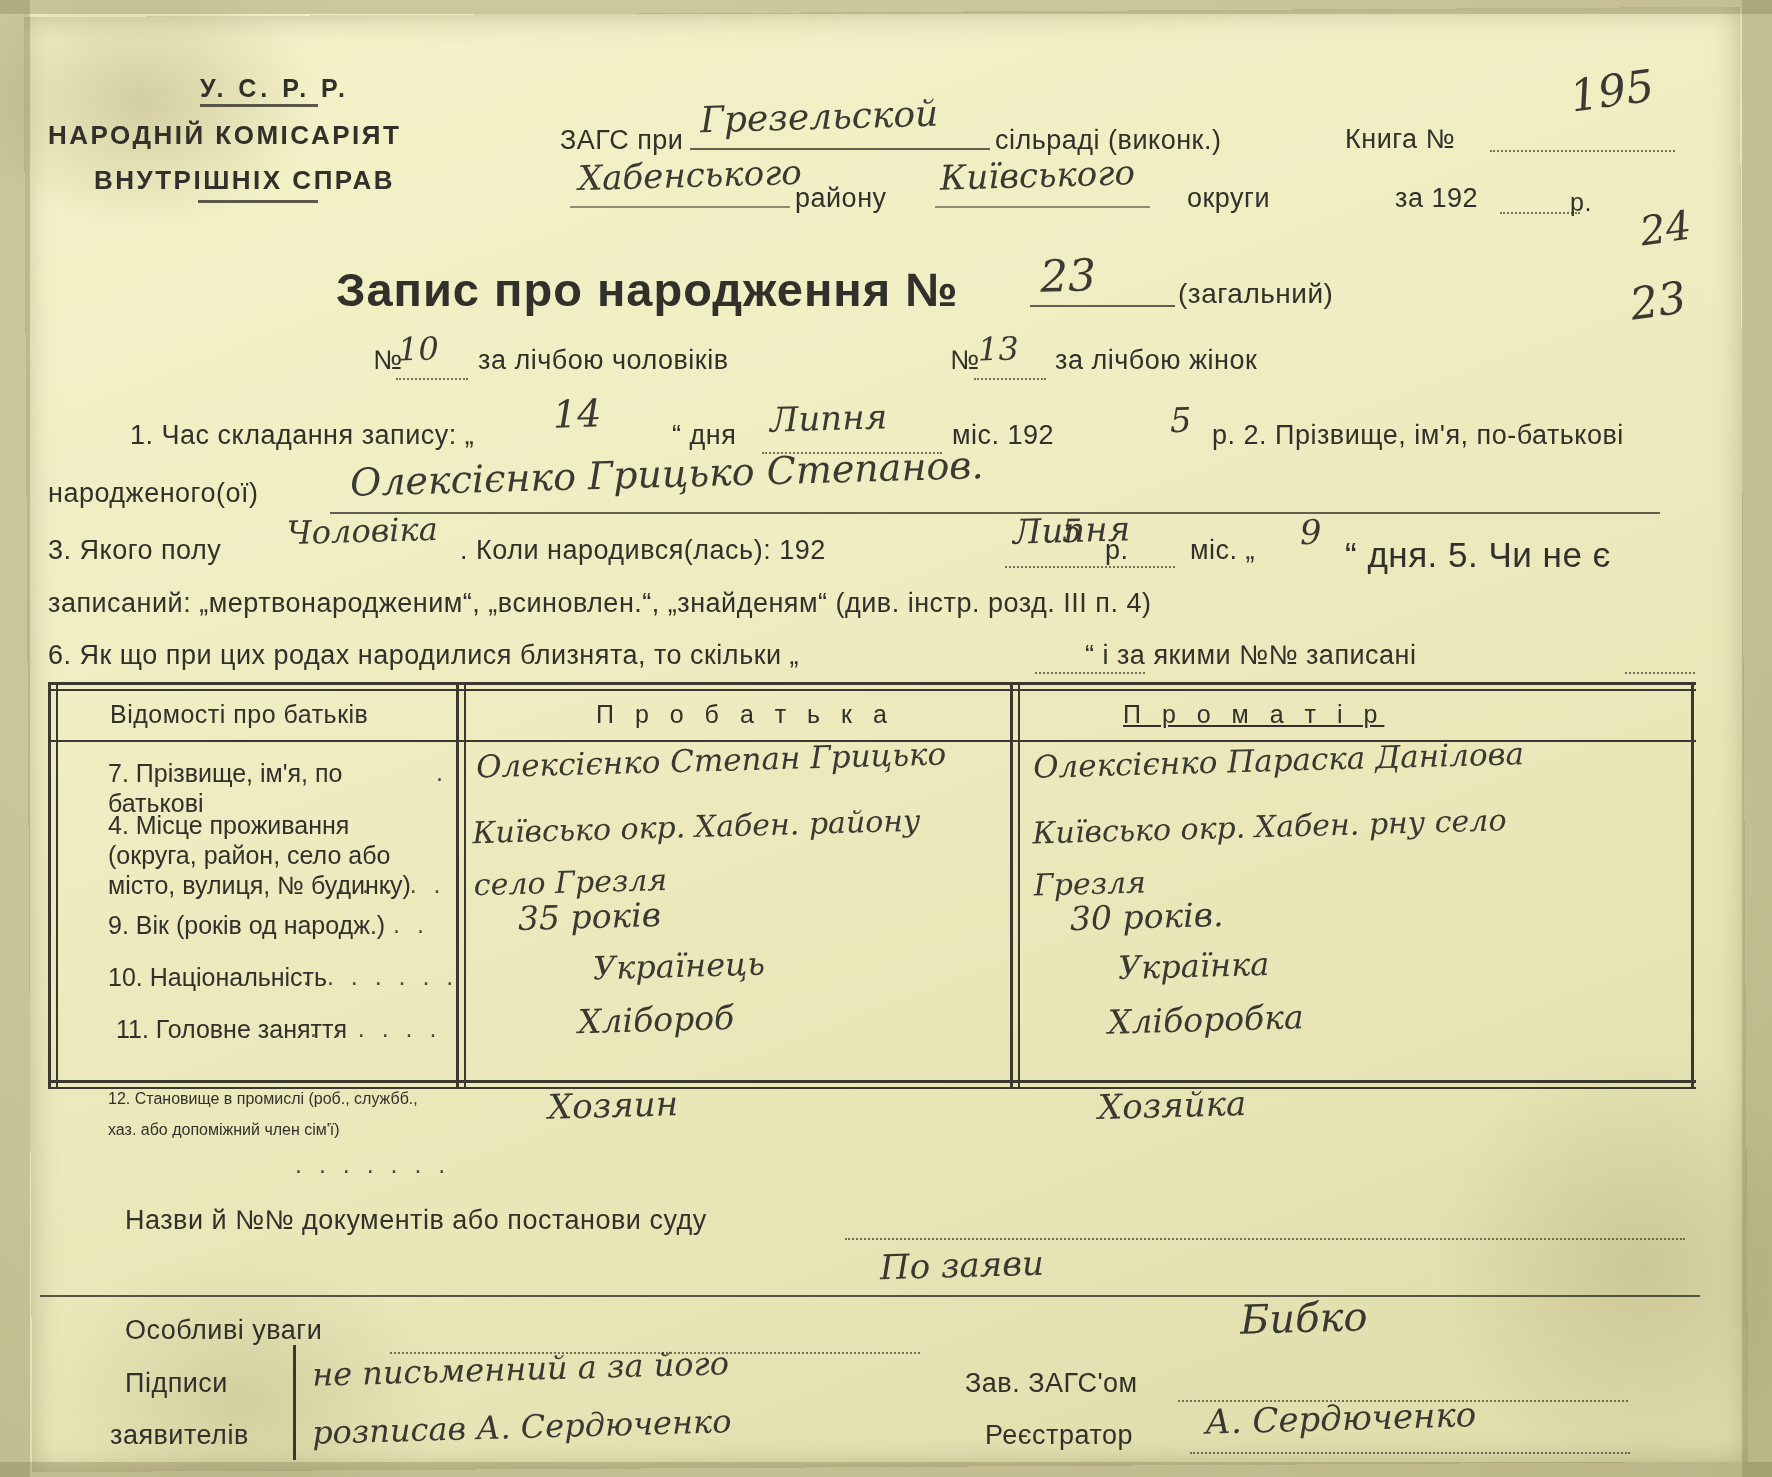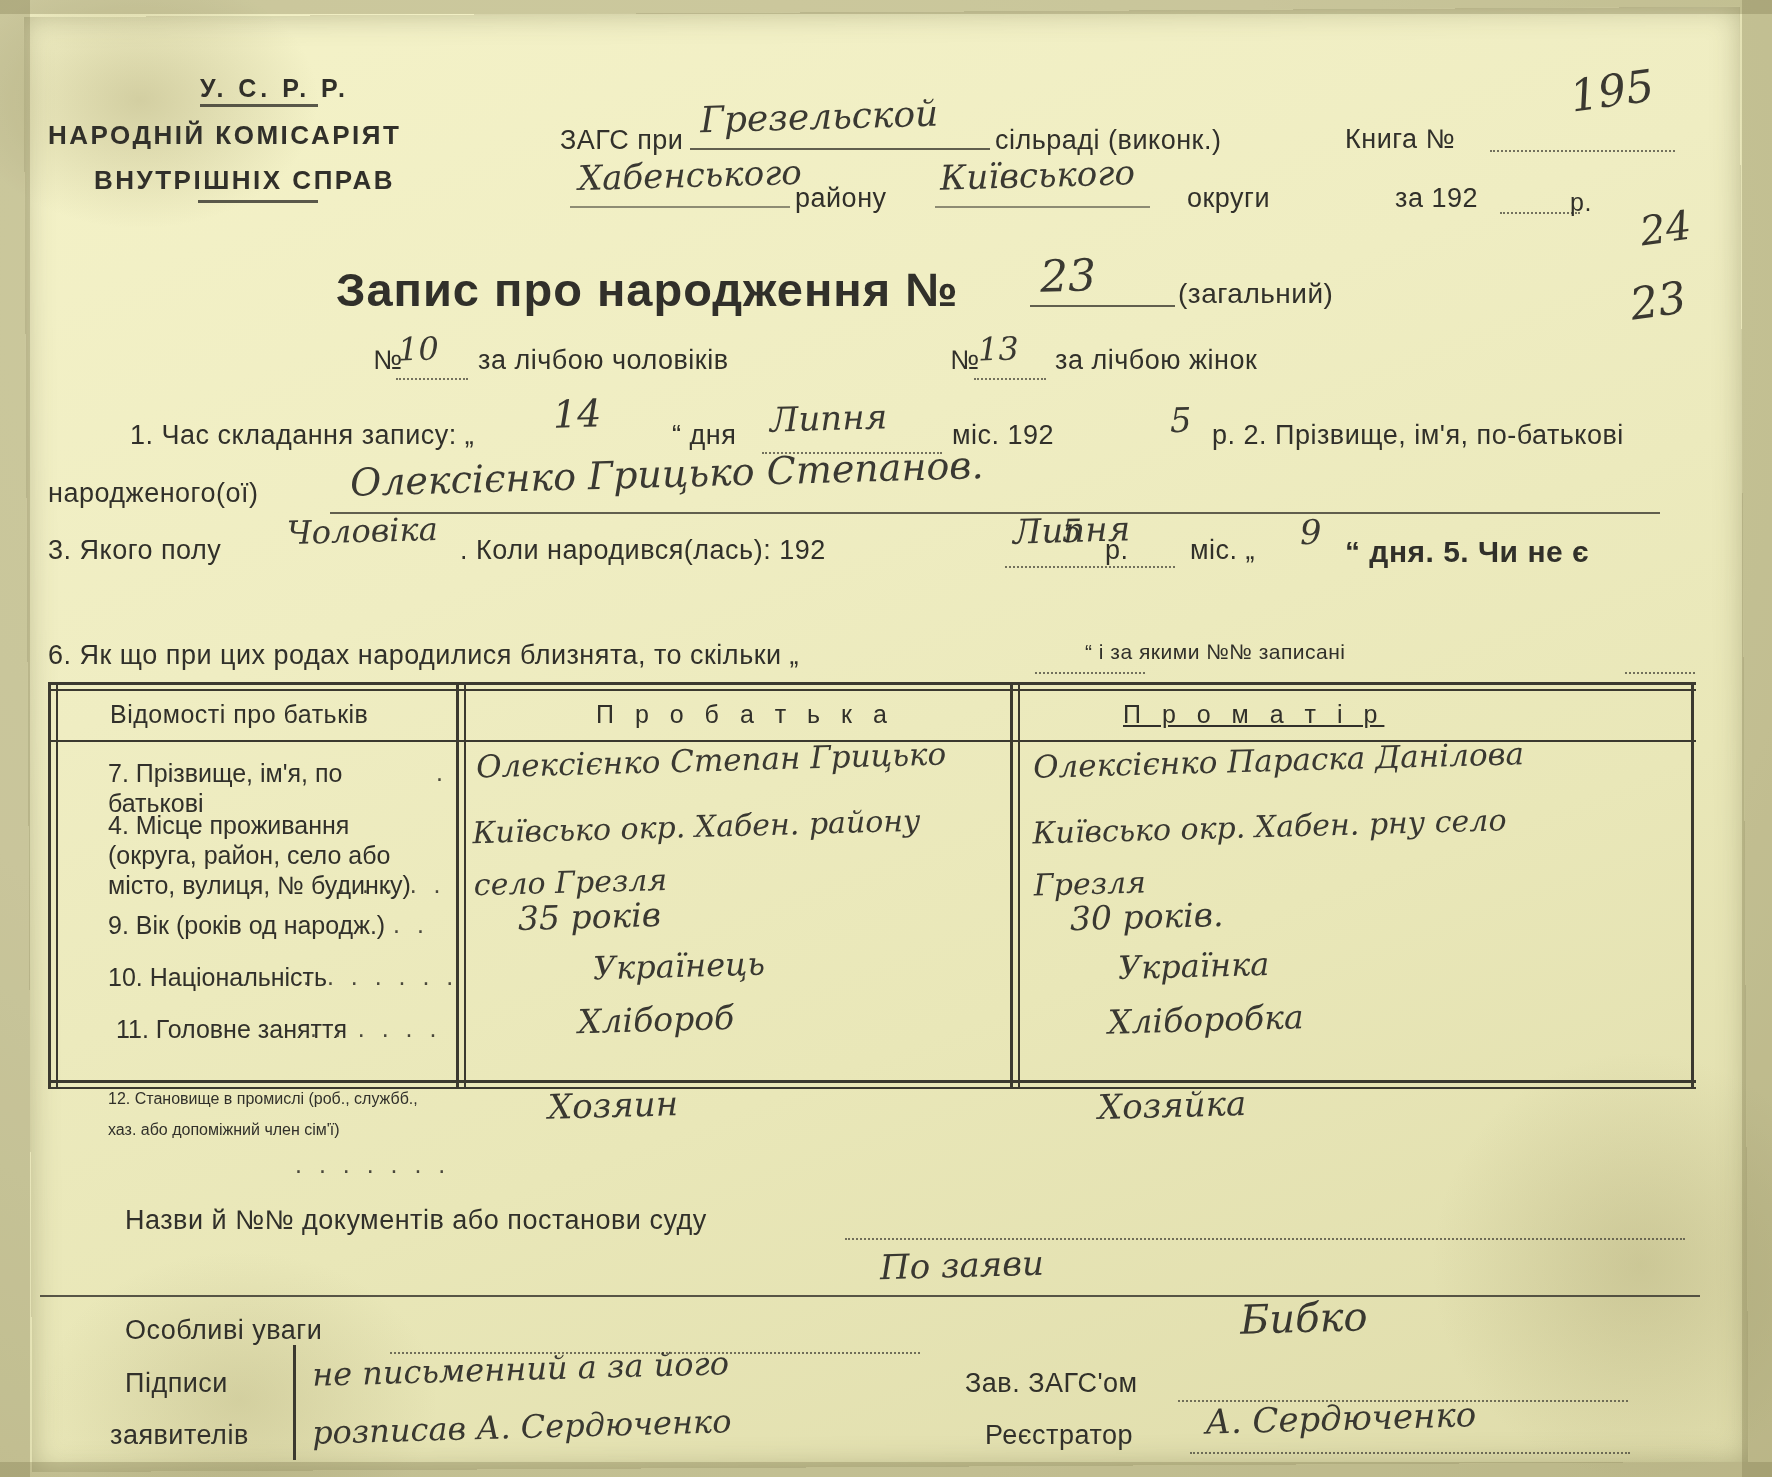--- a/index.html
+++ b/index.html
@@ -100,24 +100,24 @@
   #l1a { left: 130px; top: 420px; font-size: 27px; }
   #l1b { left: 672px; top: 420px; font-size: 27px; }
   #l1c { left: 952px; top: 420px; font-size: 27px; }
   #l1d { left: 1212px; top: 420px; font-size: 27px; }
   #l2a { left: 48px; top: 478px; font-size: 27px; }
 
   #l3a { left: 48px; top: 535px; font-size: 27px; }
   #l3b { left: 287px; top: 535px; font-size: 27px; }
   #l3c { left: 1105px; top: 535px; font-size: 27px; }
   #l3d { left: 1260px; top: 535px; font-size: 27px; }
-  #l5 { left: 1390px; top: 535px; font-size: 30px; font-weight: bold; }
+  #l5 { left: 1390px; top: 535px; font-size: 35px; }
   #l5b { left: 48px; top: 588px; font-size: 27px; }
   #l6 { left: 48px; top: 640px; font-size: 27px; }
-  #l6b { left: 1085px; top: 640px; font-size: 21px; }
+  #l6b { left: 1085px; top: 640px; font-size: 27px; }
 
   
   #table-frame {
     position: absolute;
     left: 48px; top: 682px;
     width: 1648px; height: 508px;
   }
   .tline { position: absolute; background: #3b392f; }
   .thead { position: absolute; font-size: 25px; color: #31302a; letter-spacing: 7px; }
   .rowlabel { position: absolute; font-size: 25px; color: #31302a; line-height: 30px; }
@@ -211,20 +211,21 @@
   <div class="txt" id="l3a">3. Якого полу</div>
   <div class="hand" style="left:287px; top:512px; font-size:32px;">Чоловіка</div>
   <div class="txt" id="l3b" style="left:460px;">. Коли народився(лась): 192</div>
   <div class="hand" style="left:1062px; top:512px; font-size:32px;">5</div>
   <div class="txt" id="l3c">р.</div>
   <div class="hand" style="left:1013px; top:510px; font-size:34px;">Липня</div>
   <div class="dotline" style="left:1005px; top:566px; width:170px;"></div>
   <div class="txt" id="l3d" style="left:1190px;">міс. „</div>
   <div class="hand" style="left:1300px; top:512px; font-size:34px;">9</div>
   <div class="txt" id="l5" style="left:1345px;">“ дня. 5. Чи не є</div>
+  <div class="txt" id="l5b">записаний: „мертвонародженим“, „всиновлен.“, „знайденям“ (див. інстр. розд. III п. 4)</div>
 
   <div class="txt" id="l6">6. Як що при цих родах народилися близнята, то скільки „</div>
   <div class="dotline" style="left:1035px; top:672px; width:110px;"></div>
   <div class="txt" id="l6b">“ і за якими №№ записані</div>
   <div class="dotline" style="left:1625px; top:672px; width:70px;"></div>
 
   <div id="table-frame">
 
     <div class="tline" style="left:0; top:0; width:1648px; height:3px;"></div>
     <div class="tline" style="left:0; top:7px; width:1648px; height:2px;"></div>

